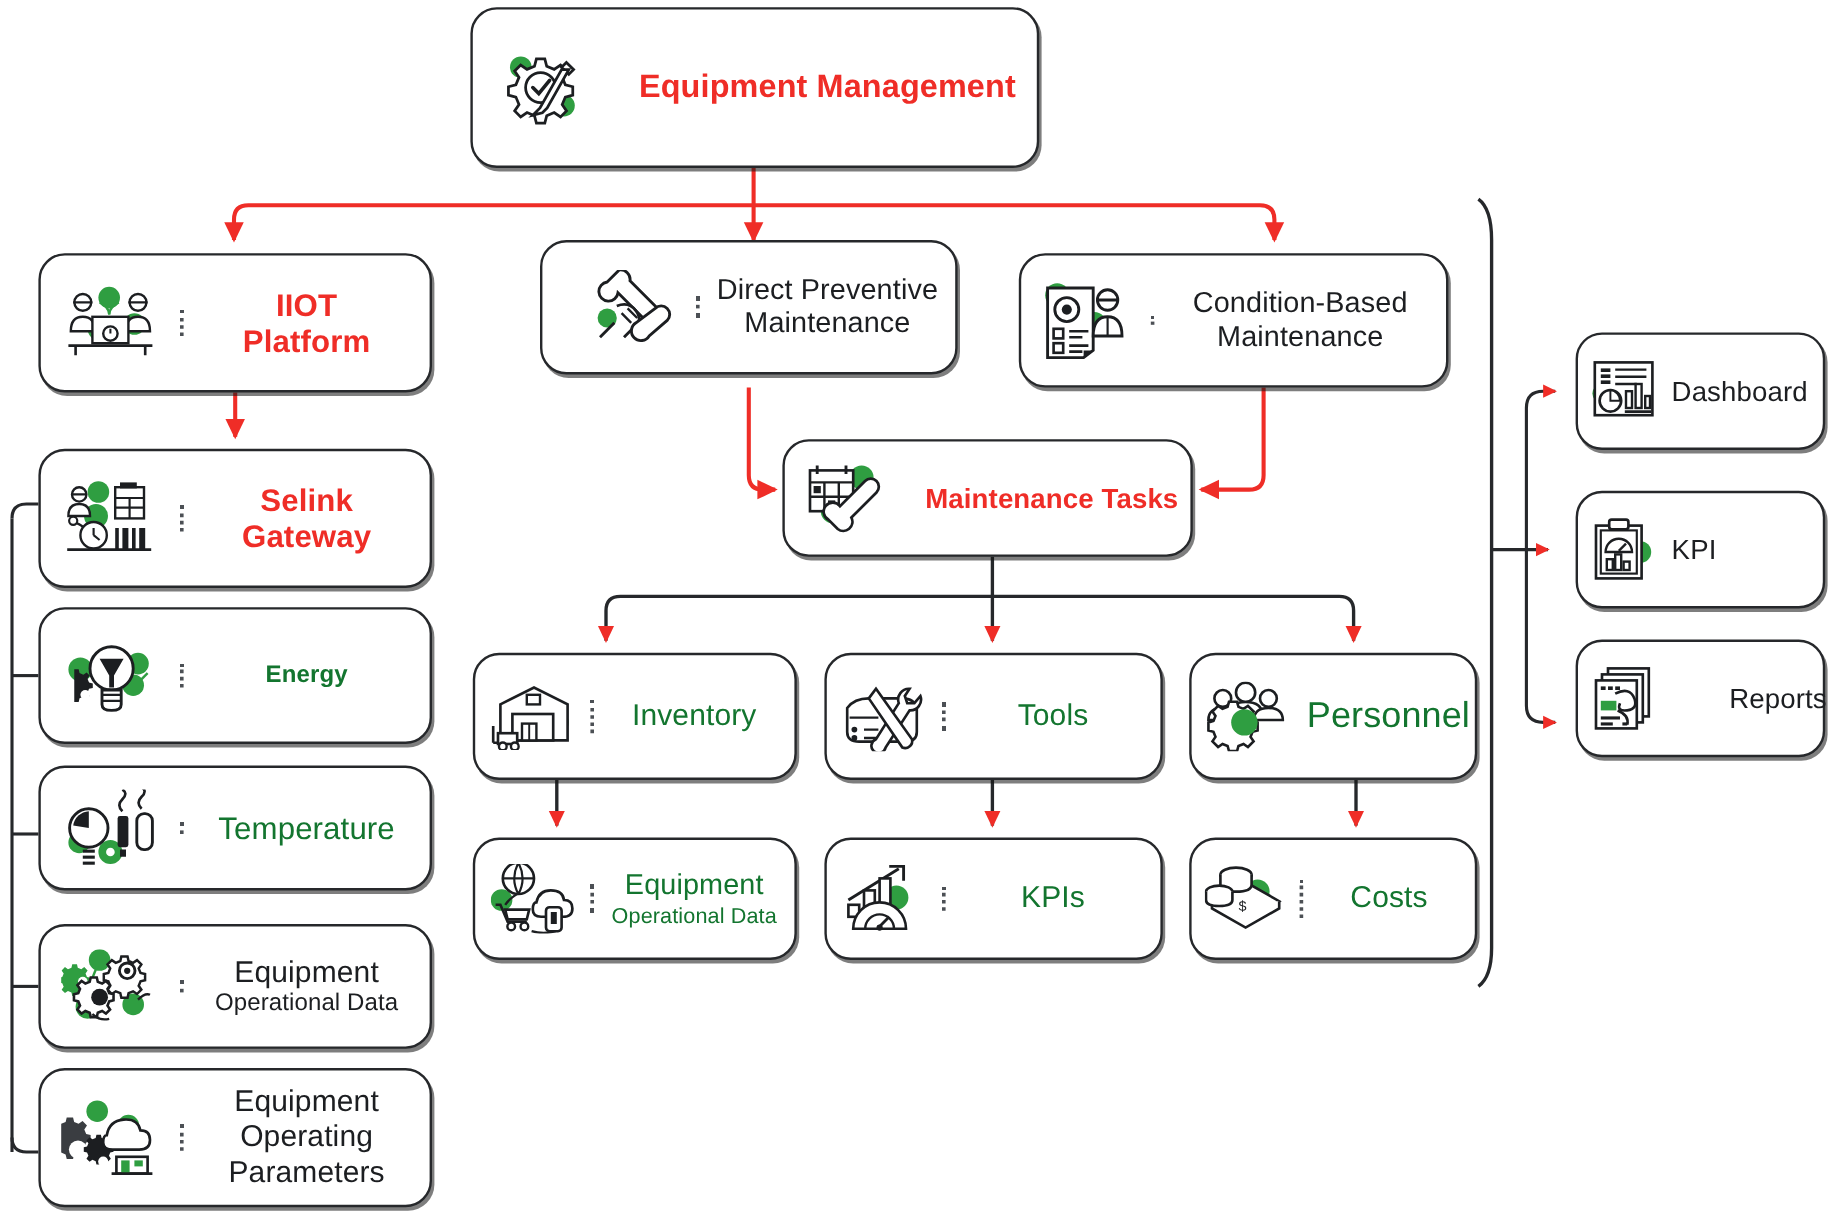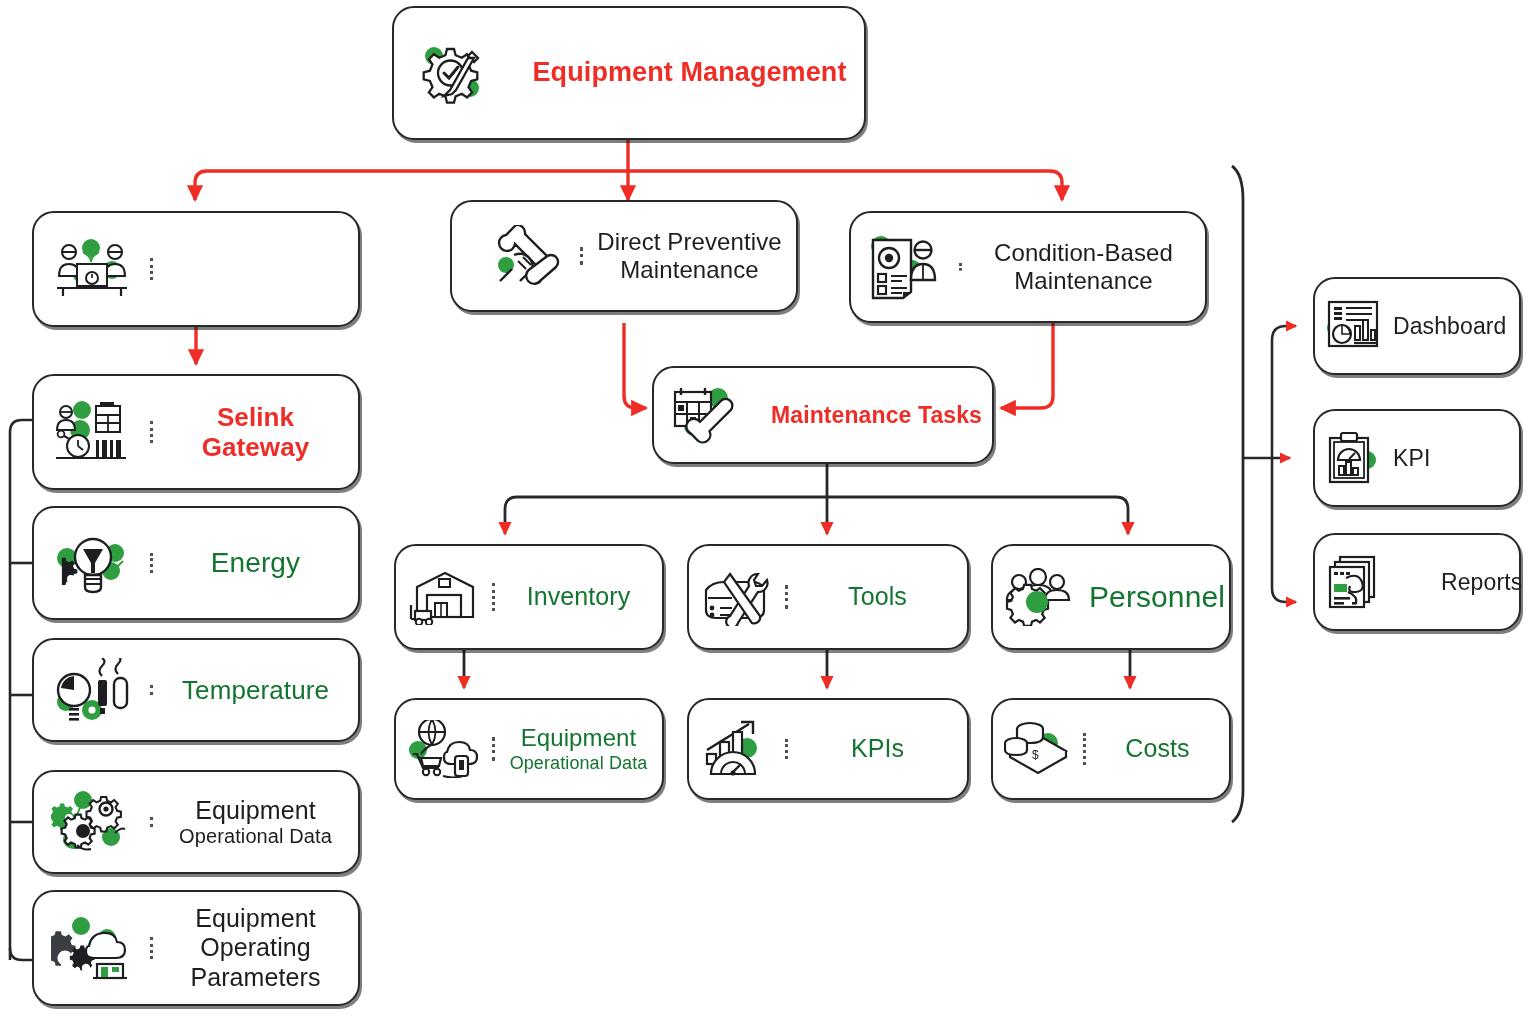--- a/index.html
+++ b/index.html
@@ -49,21 +49,21 @@
   #n-iiot{left:32px;top:211px;width:328px;height:116px;}
   #n-iiot .ico{width:116px;}
   #n-iiot .lbl{font-size:26px;font-weight:700;}
 
   #n-selink{left:32px;top:374px;width:328px;height:116px;align-items:center;}
   #n-selink .ico{width:116px;}
   #n-selink .lbl{font-size:26px;font-weight:700;}
 
   #n-energy{left:32px;top:506px;width:328px;height:114px;}
   #n-energy .ico{width:116px;}
-  #n-energy .lbl{font-size:28px;font-weight:400;}
+  #n-energy .lbl{font-size:20px;font-weight:700;}
 
   #n-temperature{left:32px;top:638px;width:328px;height:104px;}
   #n-temperature .ico{width:116px;}
   #n-temperature .lbl{font-size:26px;font-weight:400;}
 
   #n-eq-op-data-left{left:32px;top:770px;width:328px;height:104px;}
   #n-eq-op-data-left .ico{width:116px;}
   #n-eq-op-data-left .lbl{font-size:25px;font-weight:400;}
   #n-eq-op-data-left .sub{font-size:20px;}
 
@@ -207,20 +207,24 @@
         <circle cx="62" cy="16" r="7" fill="#fff" stroke="#1c1e21" stroke-width="2"></circle>
         <path d="M54 16 h16" stroke="#1c1e21" stroke-width="2"></path>
         <path d="M52 40 q0-12 10-12 q10 0 10 12z" fill="#fff" stroke="#1c1e21" stroke-width="2"></path>
         <rect x="24" y="28" width="30" height="22" fill="#fff" stroke="#1c1e21" stroke-width="2"></rect>
         <circle cx="39" cy="42" r="6" fill="#fff" stroke="#1c1e21" stroke-width="2"></circle>
         <path d="M39 42 v-4" stroke="#1c1e21" stroke-width="1.7"></path>
         <path d="M4 52 h70 M10 52 v8 M68 52 v8" stroke="#1c1e21" stroke-width="2.2"></path>
       </svg>
     </span>
     <span class="divider"></span>
+    <span class="lbl red">
+      <span>IIOT</span><br>
+      <span>Platform</span>
+    </span>
   </div>
 
   <div class="node" id="n-selink">
     <span class="ico">
       <svg width="80" height="64" viewBox="0 0 80 64">
         <circle cx="30" cy="10" r="9" fill="#2f9e41"></circle>
         <circle cx="28" cy="30" r="10" fill="#2f9e41"></circle>
         <circle cx="14" cy="12" r="6" fill="#fff" stroke="#1c1e21" stroke-width="2"></circle>
         <path d="M8 12 h12" stroke="#1c1e21" stroke-width="1.8"></path>
         <path d="M5 30 q0-10 9-10 q9 0 9 10z" fill="#fff" stroke="#1c1e21" stroke-width="2"></path>

